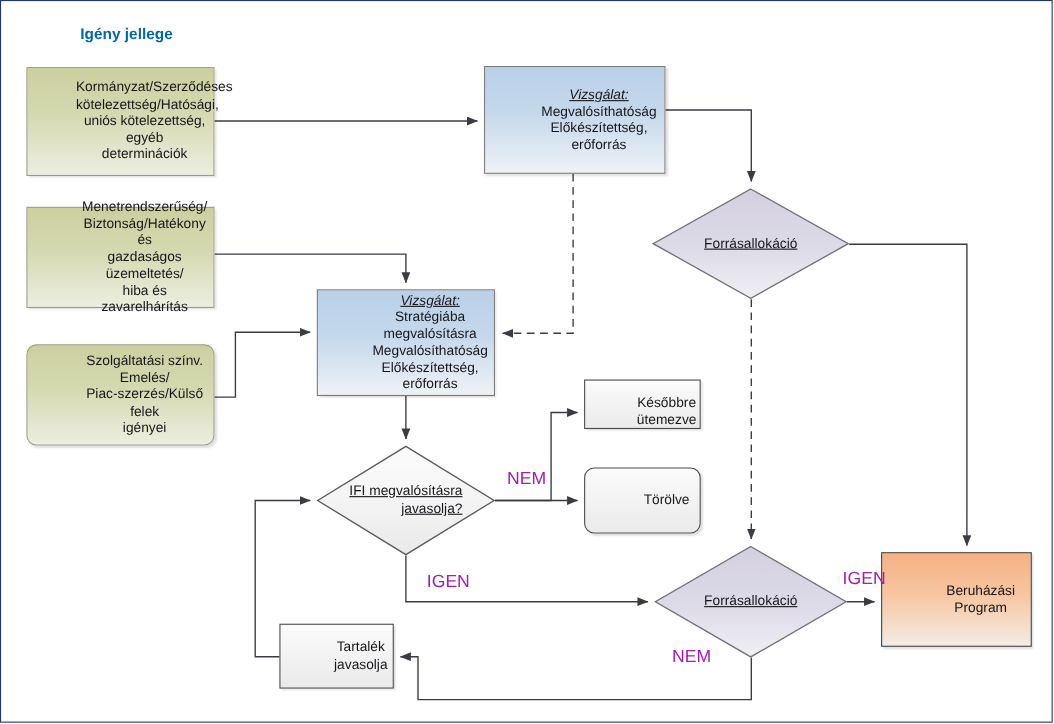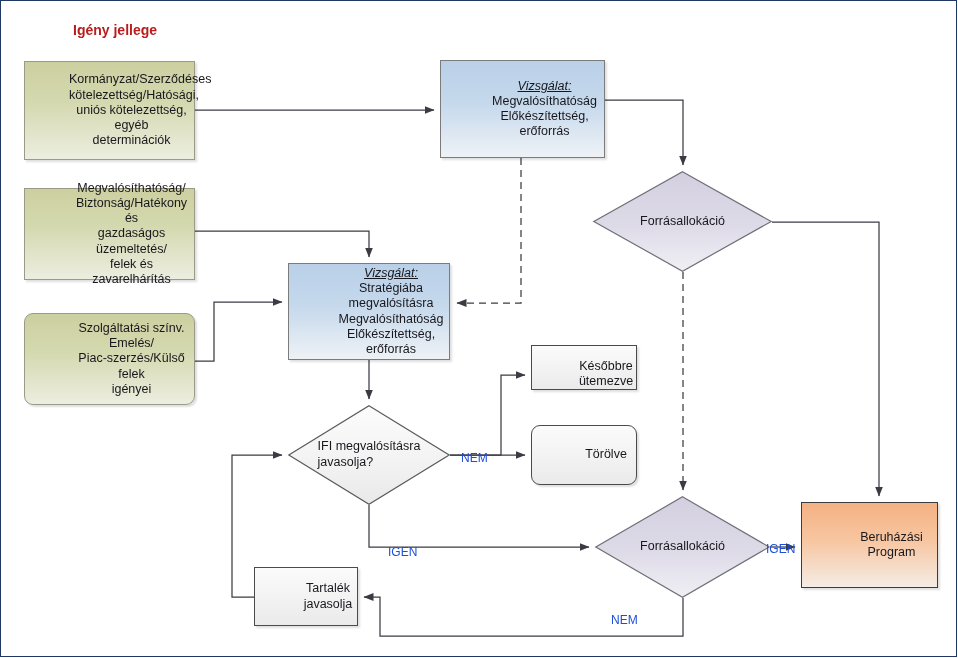--- a/index.html
+++ b/index.html
@@ -75,37 +75,37 @@
   }
   .diamond-label {
     position: absolute;
     left: 0;
     top: 0;
     width: 100%;
     height: 100%;
     display: flex;
     align-items: center;
     justify-content: center;
-    text-align: left;
+    text-align: right;
     font-size: 12.5px;
     color: #18171c;
     line-height: 1.25;
+    text-decoration: underline;
   }
   .edge-label {
     position: absolute;
-    font-size: 12px;
-    color: #1d4ed8;
+    font-size: 16px;
+    color: #a21caf;
     white-space: nowrap;
-    margin-top: 24px;
   }
   .title {
     position: absolute;
     font-size: 14px;
     font-weight: bold;
-    color: #b91c1c;
+    color: #0369a1;
     white-space: nowrap;
   }
   .u { text-decoration: underline; font-style: italic; }
   .frame {
     position: absolute;
     left: 0;
     top: 0;
     width: 957px;
     height: 657px;
     border: 1px solid #1f3864;
@@ -164,24 +164,24 @@
     <div class="inner">
       <div>Kormányzat/Szerződéses</div>
       <div>kötelezettség/Hatósági,</div>
       <div>uniós kötelezettség, egyéb</div>
       <div>determinációk</div>
     </div>
   </div>
 
   <div class="node box box-green" style="left:24px; top:188px; width:171px; height:92px;">
     <div class="inner">
-      <div>Megvalósíthatóság/</div>
+      <div>Menetrendszerűség/</div>
       <div>Biztonság/Hatékony és</div>
       <div>gazdaságos üzemeltetés/</div>
-      <div>felek és zavarelhárítás</div>
+      <div>hiba és zavarelhárítás</div>
     </div>
   </div>
 
   <div class="node box box-green" style="left:24px; top:313px; width:171px; height:92px;border-radius:9px;">
     <div class="inner">
       <div>Szolgáltatási színv. Emelés/</div>
       <div>Piac-szerzés/Külső felek</div>
       <div>igényei</div>
     </div>
   </div>

